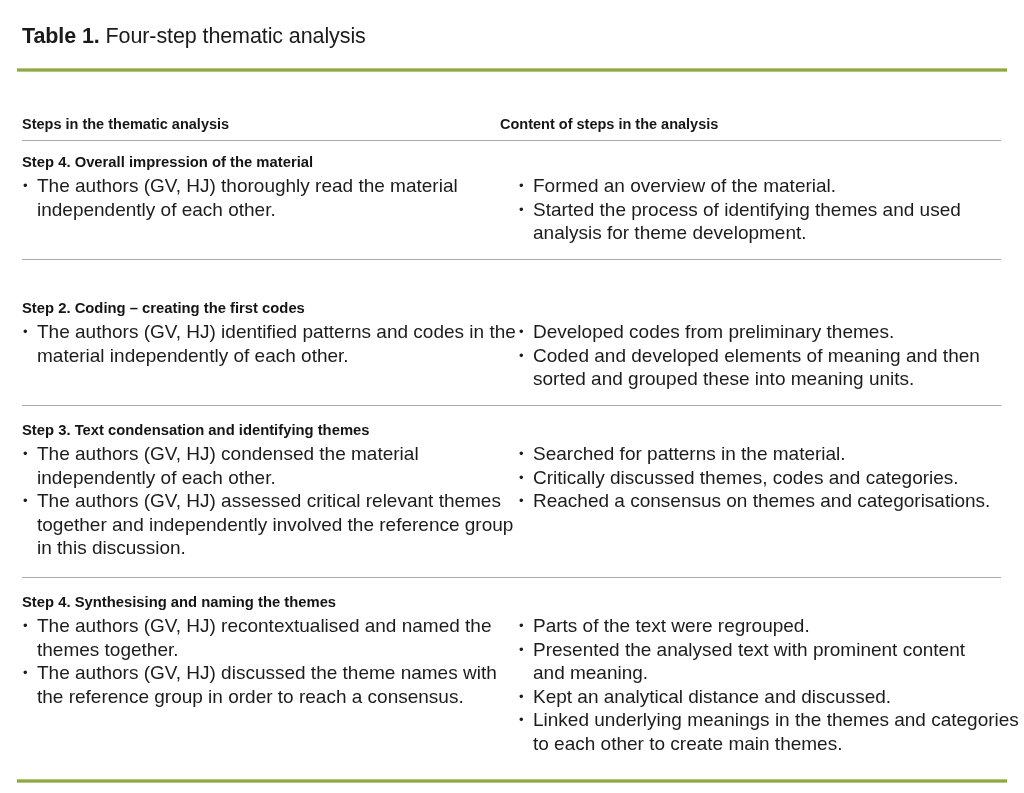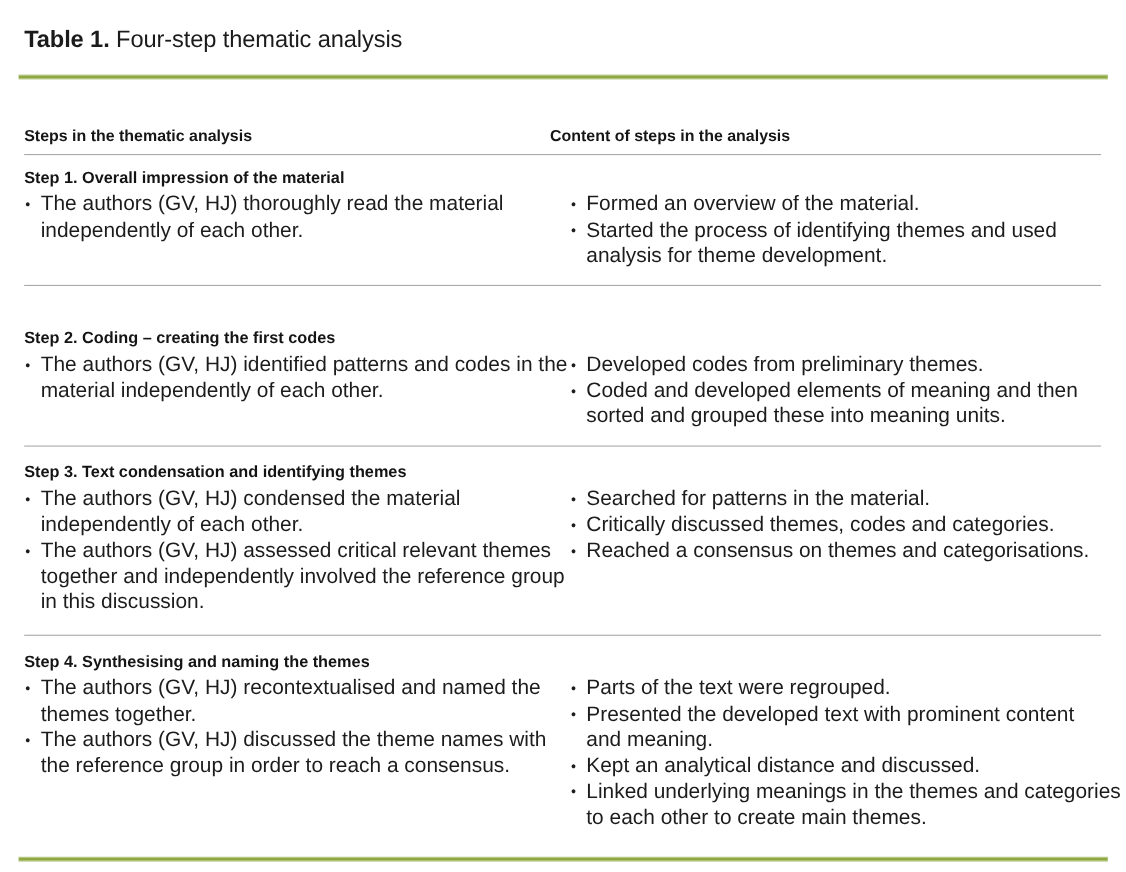--- a/index.html
+++ b/index.html
@@ -158,21 +158,21 @@
 
   <div class="header-row">
     <div class="col-head left">Steps in the thematic analysis</div>
     <div class="col-head right">Content of steps in the analysis</div>
   </div>
 
   <div class="rule-row" style="top:140px;"></div>
 
   <div class="row" style="top:152px;">
     <div class="cell left">
-      <div class="step-title">Step 1. Overall impression of the material</div>
+      <div class="step-title">Step 4. Overall impression of the material</div>
       <ul class="bullets">
         <li>
           <span class="nowrapline">The authors (GV, HJ) thoroughly read the material</span>
           <span class="nowrapline">independently of each other.</span>
         </li>
       </ul>
     </div>
     <div class="cell right" style="padding-top:22px;">
       <ul class="bullets">
         <li>
@@ -258,21 +258,21 @@
           <span class="nowrapline">the reference group in order to reach a consensus.</span>
         </li>
       </ul>
     </div>
     <div class="cell right" style="padding-top:22px;">
       <ul class="bullets">
         <li>
           <span class="nowrapline">Parts of the text were regrouped.</span>
         </li>
         <li>
-          <span class="nowrapline">Presented the developed text with prominent content</span>
+          <span class="nowrapline">Presented the analysed text with prominent content</span>
           <span class="nowrapline">and meaning.</span>
         </li>
         <li>
           <span class="nowrapline">Kept an analytical distance and discussed.</span>
         </li>
         <li>
           <span class="nowrapline">Linked underlying meanings in the themes and categories</span>
           <span class="nowrapline">to each other to create main themes.</span>
         </li>
       </ul>

